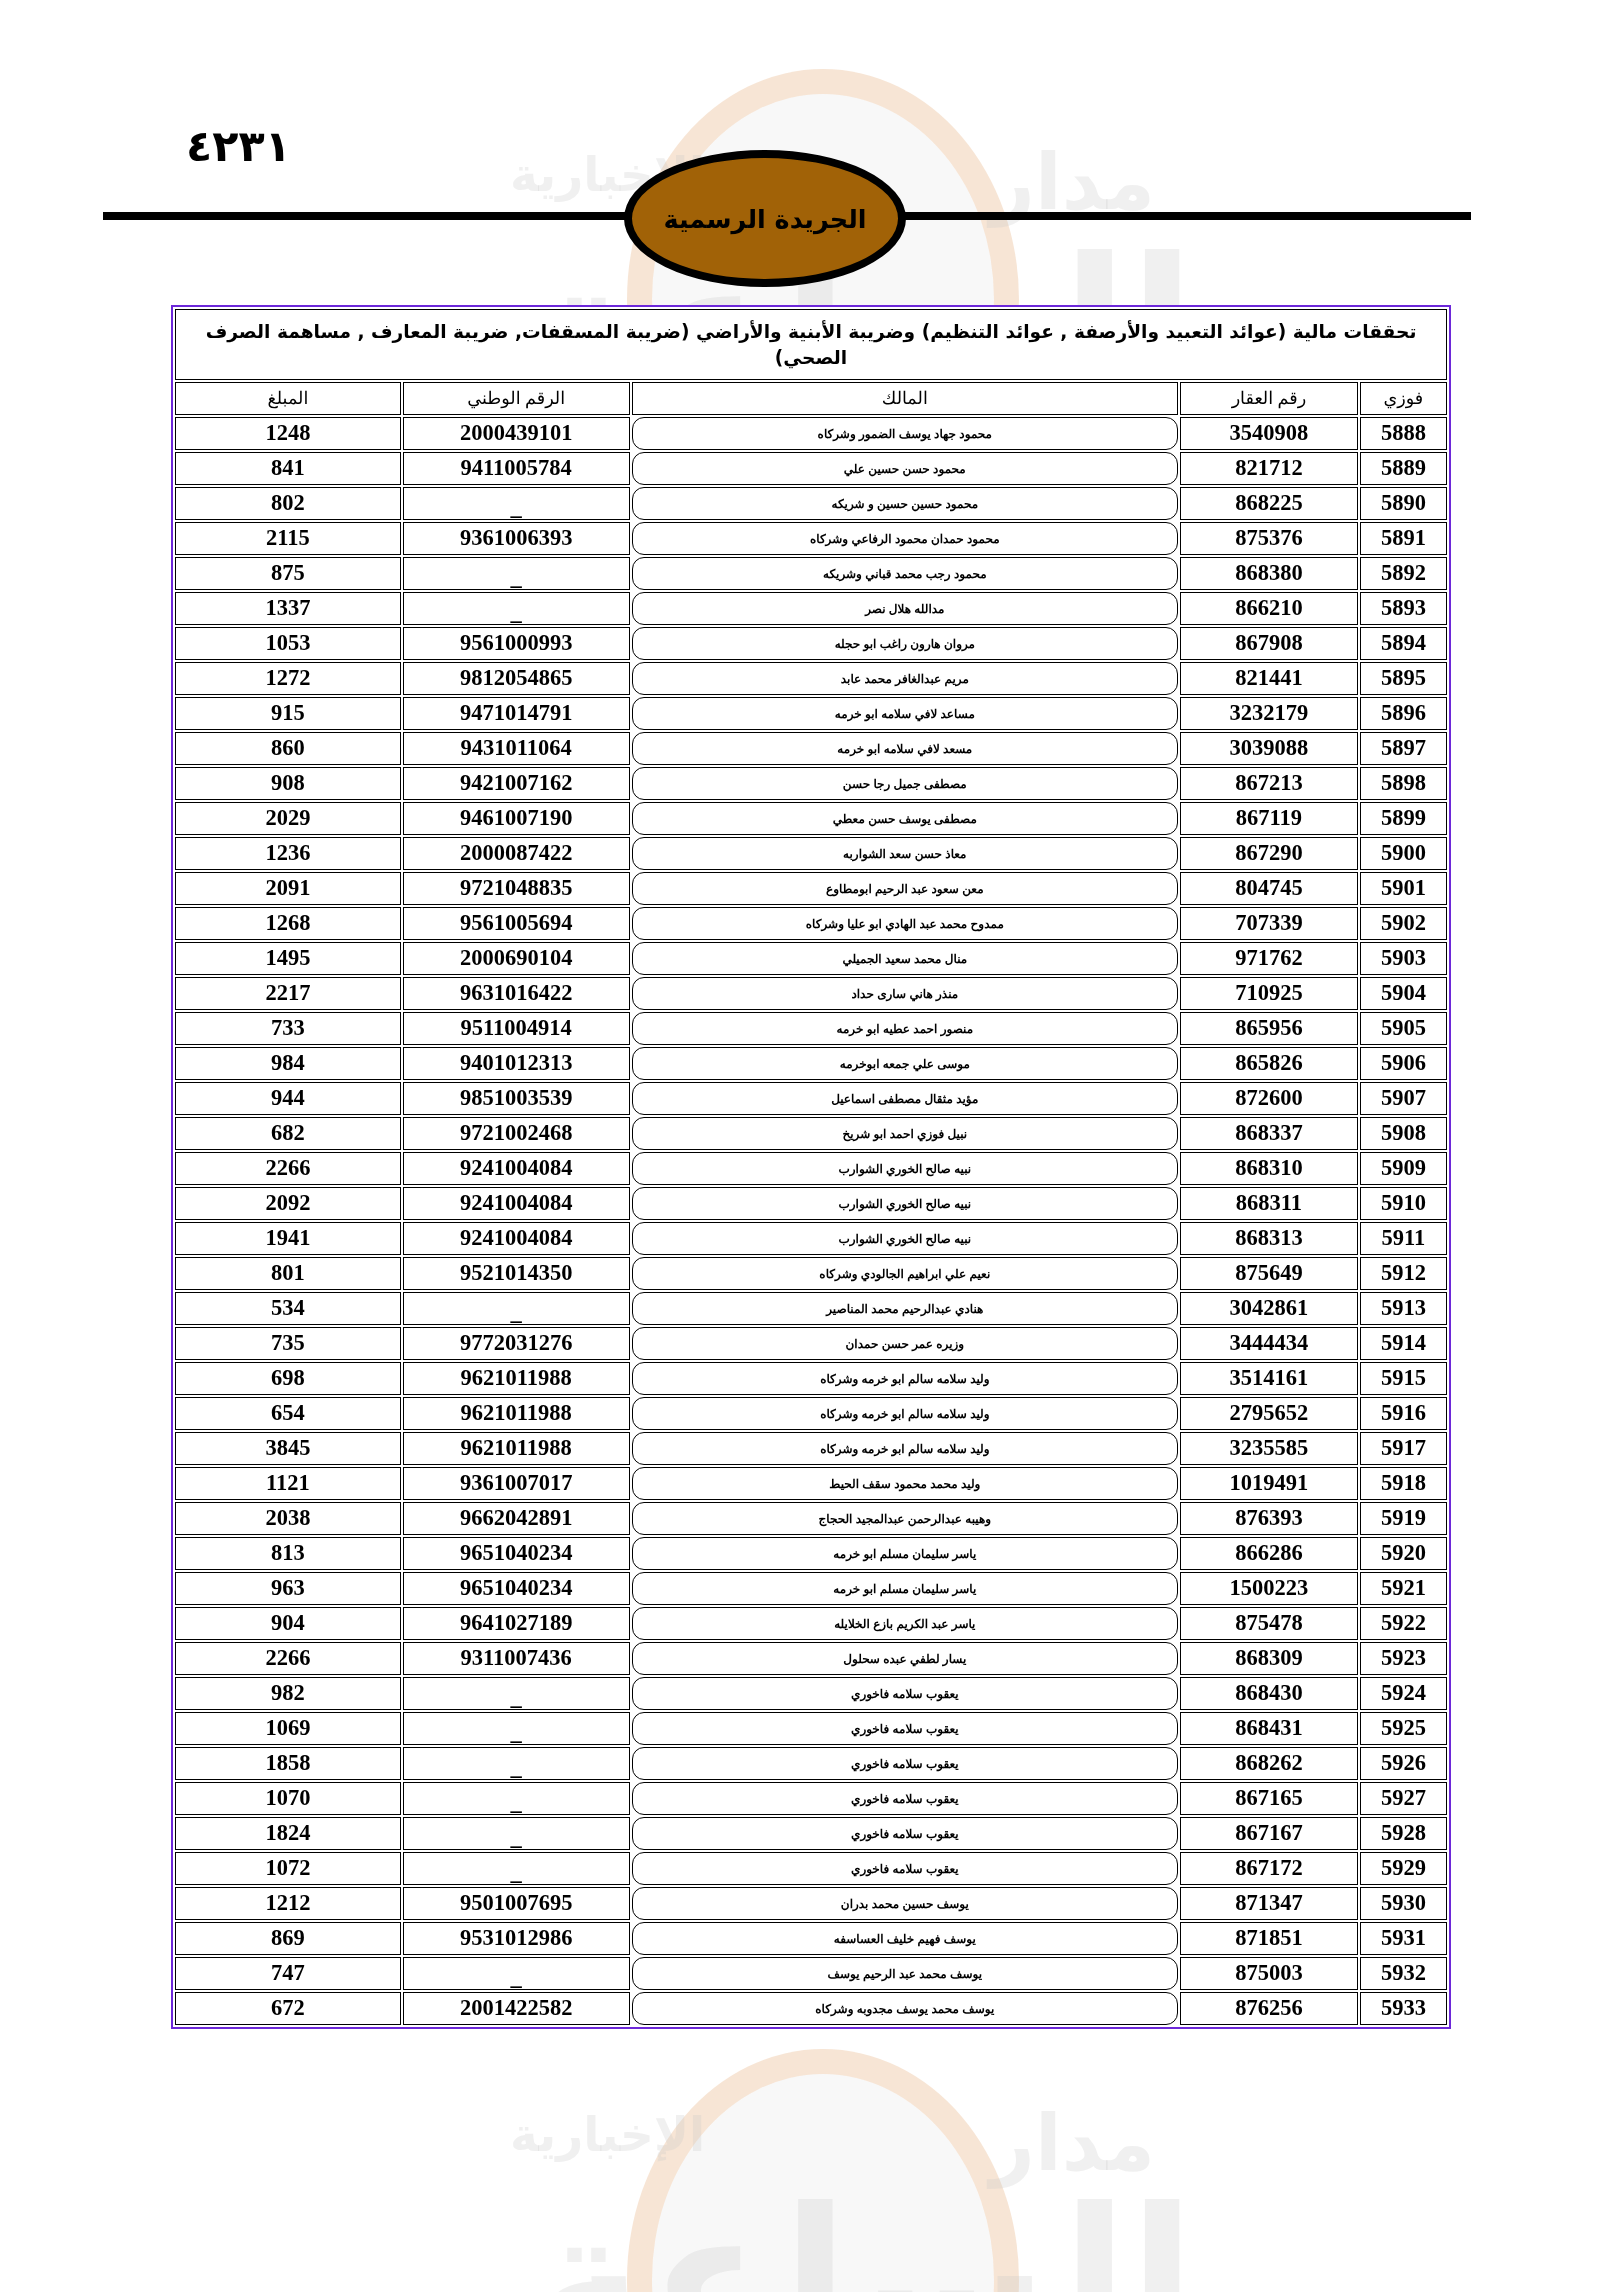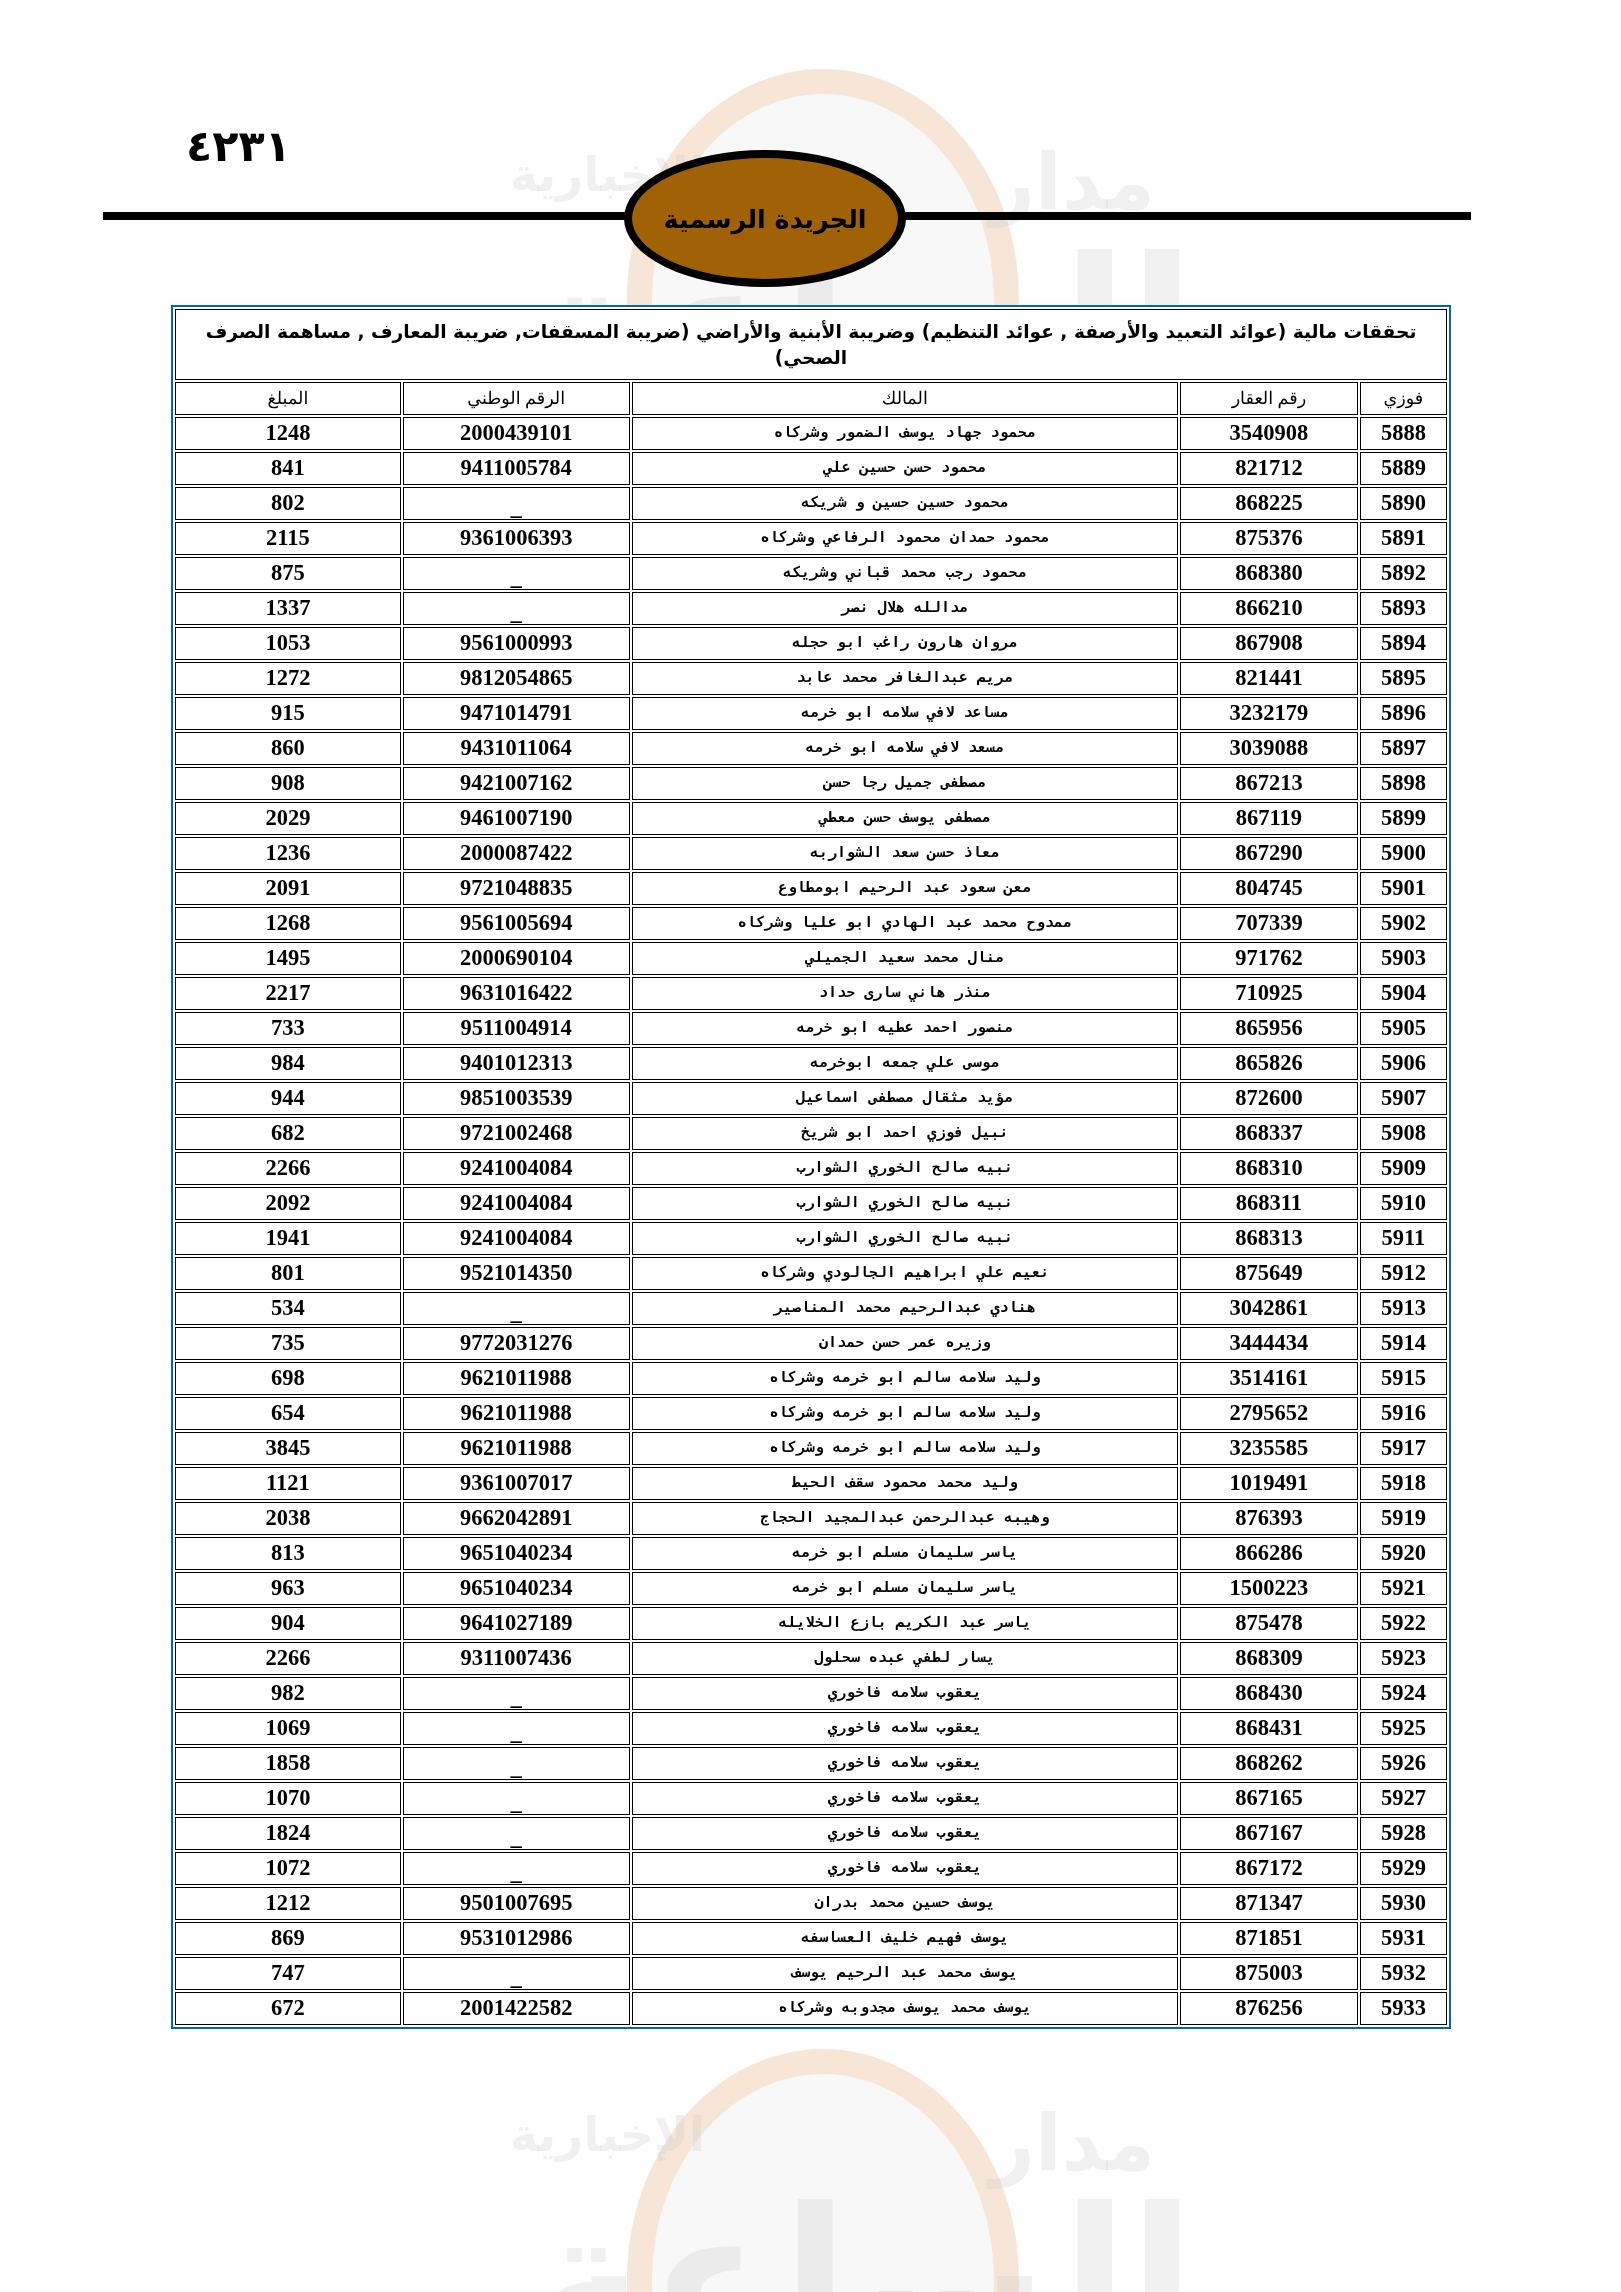--- a/index.html
+++ b/index.html
@@ -29,35 +29,35 @@
   .gazette-ellipse {
     position: absolute; left: 624px; top: 150px; width: 282px; height: 137px;
     border: 8.8px solid #000; border-radius: 50%; background: #a16207; box-sizing: border-box;
     display: flex; align-items: center; justify-content: center;
   }
   .gazette-title {
     font-family: "DejaVu Sans", sans-serif; font-weight: bold; font-size: 25.5px; direction: rtl;
   }
   .tbl {
     position: absolute; left: 171px; top: 305px; width: 1280px;
-    border-collapse: separate; border-spacing: 2px; border: 2px solid #0369a1; direction: rtl;
+    border-collapse: separate; border-spacing: 2px; border: 2px solid #6d28d9; direction: rtl;
     background: #fff; table-layout: fixed;
   }
   .tbl td, .tbl th {
     border: 1px solid #000; padding: 0; text-align: center; vertical-align: middle;
   }
   .title-cell {
     height: 65px; font-family: "DejaVu Sans", sans-serif; font-weight: bold; font-size: 18.6px;
     line-height: 25.5px; text-align: center; padding: 2px 9.8px !important;
   }
   .col-head {
     height: 31px; font-family: Liberation Serif, serif; font-weight: normal; font-size: 17.6px;
   }
   .row td { height: 31px; font-size: 22.5px; font-weight: bold; line-height: 1; }
-  .row td.owner { font-family: Liberation Mono, monospace; font-size: 15px; }
+  .row td.owner { font-family: Liberation Sans, sans-serif; font-size: 12px; border-radius: 12px; }
   .nid-empty { vertical-align: bottom !important; }
 </style>
 </head>
 <body>
 
 <div class="wm wm-clock" style="left:627px; top:69px;"></div>
 <div class="wm wm-clock" style="left:627px; top:755px;"></div>
 <div class="wm wm-clock" style="left:627px; top:1421px;"></div>
 <div class="wm wm-clock" style="left:627px; top:2049px;"></div>
 <div class="wm wm-text" style="left:990px; top:137px; font-size:78px;">مدار</div>

